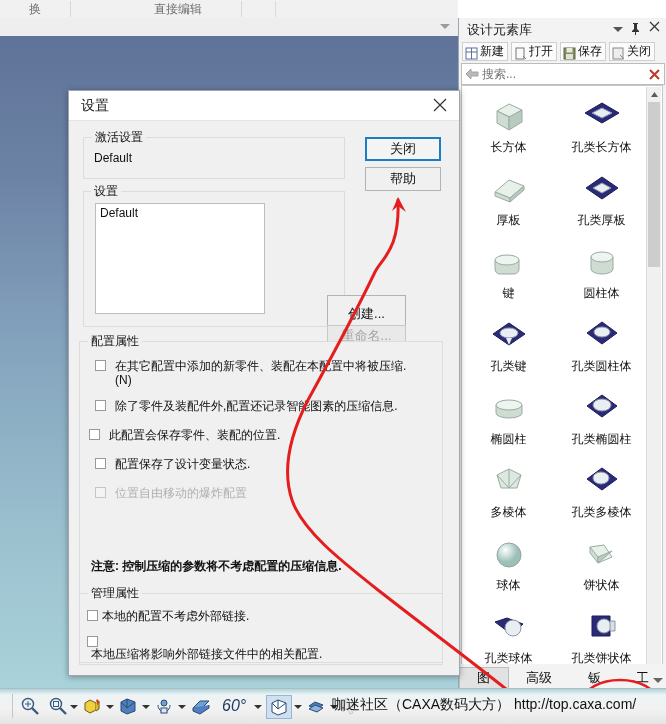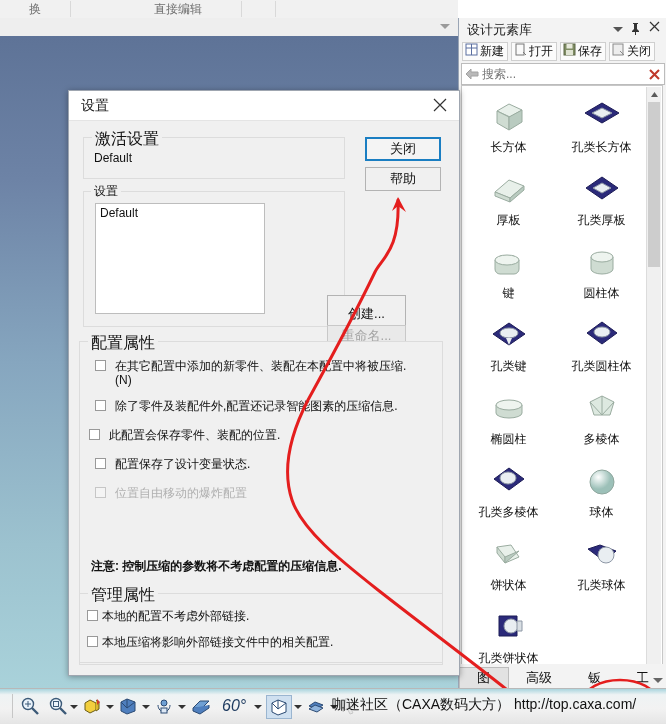--- a/index.html
+++ b/index.html
@@ -36,21 +36,21 @@
   
   .panel{position:absolute;left:458px;top:18px;width:208px;height:670px;background:#f3f3f3;
     border-left:1px solid #9aa5b5;}
   .panel-title{position:absolute;left:0;top:0;width:208px;height:22px;background:#f3f3f3;}
   .panel-title span.t{position:absolute;left:8px;top:3px;font-size:13px;color:#1a1a1a;}
   .pt-caret{position:absolute;right:44px;top:9px;width:0;height:0;border-left:5px solid transparent;border-right:5px solid transparent;border-top:5px solid #555;}
   .pt-pin{position:absolute;right:26px;top:4px;width:12px;height:14px;color:#333;font-size:13px;line-height:14px;text-align:center;}
   .pt-close{position:absolute;right:6px;top:3px;width:14px;height:14px;color:#333;font-size:13px;line-height:14px;text-align:center;}
 
   .panel-toolbar{position:absolute;left:0;top:22px;width:208px;height:22px;background:#f3f3f3;display:flex;align-items:center;padding-left:3px;box-sizing:border-box;}
-  .tb-btn{display:flex;align-items:flex-start;height:19px;border:1px solid #cfcfcf;background:#fbfbfb;margin-right:3px;padding:0 3px 0 2px;box-sizing:border-box;}
+  .tb-btn{display:flex;align-items:flex-end;height:19px;border:1px solid #cfcfcf;background:#fbfbfb;margin-right:3px;padding:0 3px 0 2px;box-sizing:border-box;}
   .tb-btn .g{width:13px;height:13px;margin-right:2px;flex:0 0 auto;}
   .tb-btn .lb{font-size:12px;color:#111;white-space:nowrap;}
 
   .searchrow{position:absolute;left:2px;top:45px;width:202px;height:20px;border:1px solid #bcbcbc;background:#fff;display:flex;align-items:center;}
   .sr-back{width:20px;height:18px;display:flex;align-items:center;justify-content:center;flex:0 0 auto;}
   .sr-input{flex:1 1 auto;border:0;outline:0;font-size:12px;color:#7a7a7a;background:transparent;padding:0;font-family:"Liberation Sans",sans-serif;}
   .sr-clear{width:20px;height:18px;display:flex;align-items:center;justify-content:center;flex:0 0 auto;}
 
   .lib{position:absolute;left:2px;top:67px;width:202px;height:597px;background:#fff;border:1px solid #c7c7c7;box-sizing:border-box;overflow:hidden;}
   .grid{position:absolute;left:0;top:0;width:186px;padding-top:8px;}
@@ -69,21 +69,21 @@
   .tabs .ovf{position:absolute;right:4px;bottom:5px;width:0;height:0;border-left:5px solid transparent;border-right:5px solid transparent;border-top:5px solid #666;}
 
   
   .dlg{position:absolute;left:68px;top:90px;width:390px;height:584px;background:#f0f0f0;
     border:1px solid #9fa6b0;box-shadow:0 1px 6px rgba(0,0,0,.35);}
   .dlg-tb{position:absolute;left:0;top:0;width:100%;height:30px;background:#fff;border-bottom:1px solid #e4e4e4;box-sizing:border-box;}
   .dlg-title{position:absolute;left:12px;top:6px;font-size:14px;color:#222;}
   .dlg-x{position:absolute;right:8px;top:4px;width:22px;height:20px;display:flex;align-items:center;justify-content:center;}
 
   .grp{position:absolute;border:1px solid #dcdcdc;background:#f0f0f0;}
-  .grp > .lg{position:absolute;left:8px;top:-9px;background:#f0f0f0;padding:0 3px;font-size:16px;color:#111;}
+  .grp > .lg{position:absolute;left:8px;top:-9px;background:#f0f0f0;padding:0 3px;font-size:12px;color:#111;}
 
   .val{position:absolute;font-size:12px;color:#111;}
 
   .btn{position:absolute;background:#f0f0f0;border:1px solid #b3b3b3;font-size:13px;color:#111;
     display:flex;align-items:center;justify-content:center;box-sizing:border-box;}
   .btn.primary{border:2px solid #1a7ec2;background:#f4f4f4;}
   .btn.dis{color:#a3a3a3;background:#e9e9e9;border-color:#c8c8c8;}
 
   .listbox{position:absolute;background:#fff;border:1px solid #bdbdbd;box-sizing:border-box;}
   .listbox .li{padding:2px 4px;font-size:12px;color:#111;}
@@ -269,20 +269,29 @@
               <svg width="40" height="40" viewBox="0 0 40 40">
                 <path d="M7 16v8a13 5 0 0026 0v-8z" fill="#cfdcd2" stroke="#9aaca0"></path>
                 <ellipse cx="20" cy="16" rx="13" ry="5" fill="#eef4ef" stroke="#9aaca0"></ellipse>
               </svg>
             </div>
             <div class="cap">椭圆柱</div>
           </div>
           <div class="cell">
             <div class="gfx">
               <svg width="40" height="40" viewBox="0 0 40 40">
+                <path d="M20 6l15 11-15 11L5 17z" fill="#2b2a7a" stroke="#1d1c56"></path>
+                <ellipse cx="20" cy="16" rx="9" ry="6" fill="#e9eef2" stroke="#8d97a5"></ellipse>
+              </svg>
+            </div>
+            <div class="cap">孔类椭圆柱</div>
+          </div>
+          <div class="cell">
+            <div class="gfx">
+              <svg width="40" height="40" viewBox="0 0 40 40">
                 <path d="M20 7l12 6-4 13H12L8 13z" fill="#dde9e0" stroke="#9aaca0"></path>
                 <path d="M20 7v19M8 13l12 13 12-13" fill="none" stroke="#9aaca0"></path>
               </svg>
             </div>
             <div class="cap">多棱体</div>
           </div>
           <div class="cell">
             <div class="gfx">
               <svg width="40" height="40" viewBox="0 0 40 40">
                 <path d="M20 6l15 11-15 11L5 17z" fill="#2b2a7a" stroke="#1d1c56"></path>
@@ -431,21 +440,21 @@
     <span class="note" style="left:22px;top:467px;">注意: 控制压缩的参数将不考虑配置的压缩信息.</span>
 
     <div class="grp" style="left:10px;top:502px;width:362px;height:68px;">
       <span class="lg">管理属性</span>
     </div>
     <div id="managechecks">
         <div class="cbrow" style="left: 18px; top: 518px;">
           <div class="cbx"></div>
           <div class="cblab" style="margin-left: 4px;">本地的配置不考虑外部链接.</div>
         </div>
-        <div class="cbrow" style="left: 18px; top: 544px;">
+        <div class="cbrow" style="left: 18px; top: 544px; flex-direction: column;">
           <div class="cbx"></div>
           <div class="cblab" style="margin-left: 4px;">本地压缩将影响外部链接文件中的相关配置.</div>
         </div>
       </div>
   </div>
 
   <svg class="arrow" width="666" height="724">
     <path d="M398,200 C400,250 382,258 375,272 C352,320 330,360 308,400
              C290,435 282,470 292,500 C302,530 340,560 378,590
              C420,623 470,660 520,700" stroke="#e41e1e" stroke-width="3" fill="none" stroke-linecap="round"></path>

